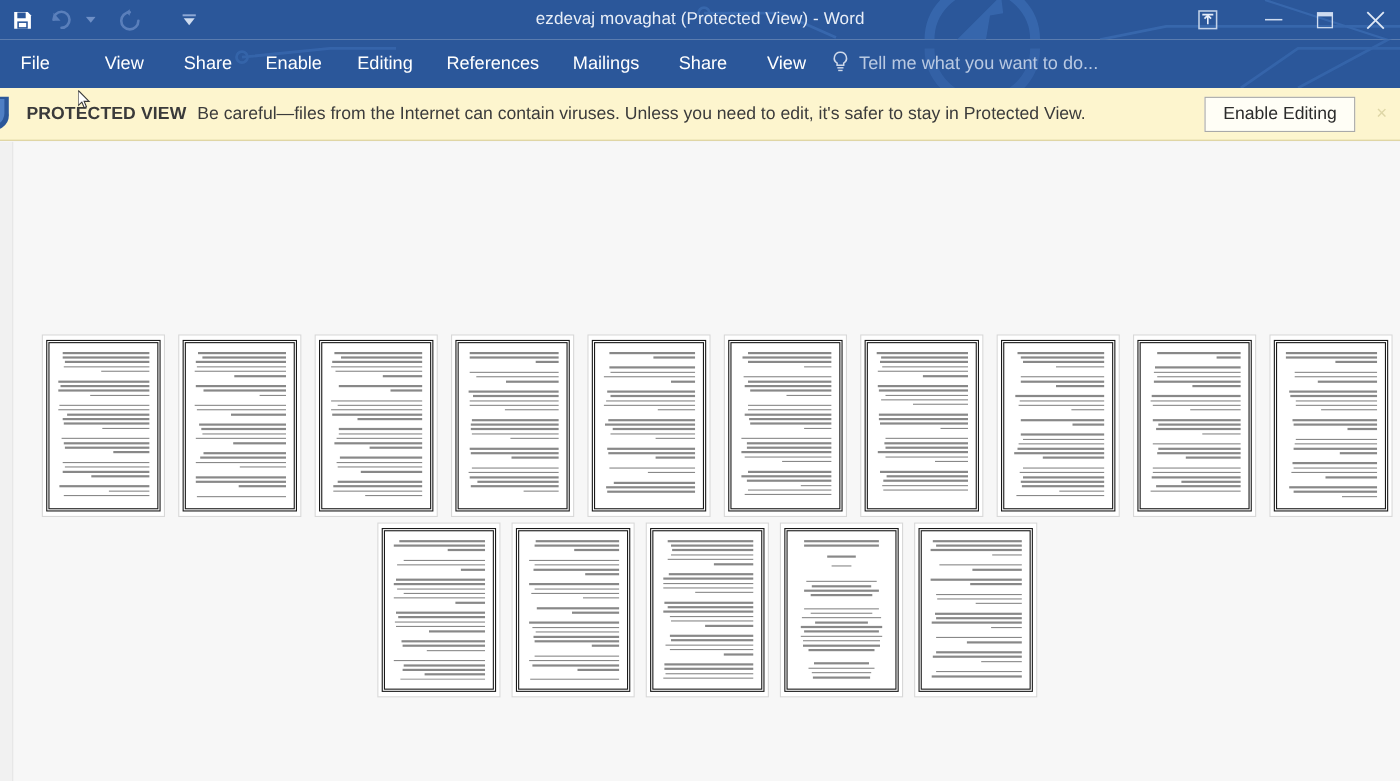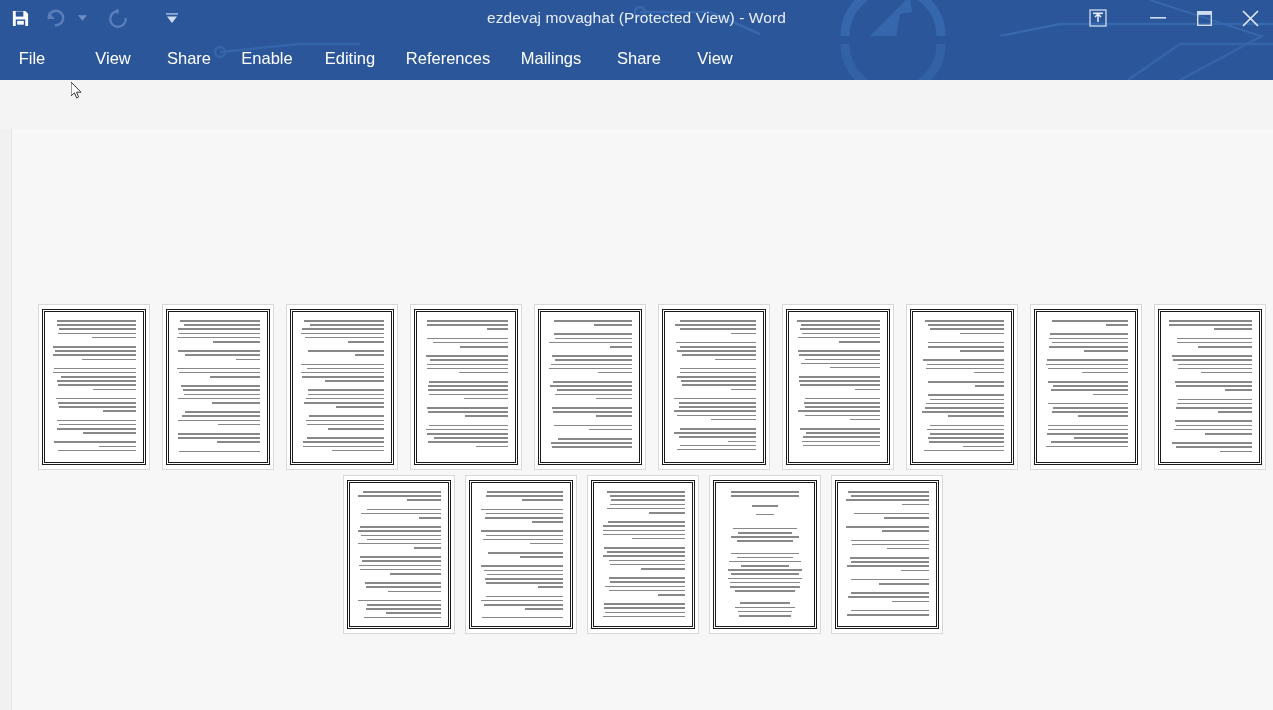--- a/index.html
+++ b/index.html
@@ -255,23 +255,43 @@
       <div class="tab" style="position: absolute; left: 76px; width: 74px; justify-content: center;">View</div>
       <div class="tab" style="position: absolute; left: 155px; width: 68px; justify-content: center;">Share</div>
       <div class="tab" style="position: absolute; left: 228px; width: 78px; justify-content: center;">Enable</div>
       <div class="tab" style="position: absolute; left: 312px; width: 76px; justify-content: center;">Editing</div>
       <div class="tab" style="position: absolute; left: 393px; width: 110px; justify-content: center;">References</div>
       <div class="tab" style="position: absolute; left: 507px; width: 88px; justify-content: center;">Mailings</div>
       <div class="tab" style="position: absolute; left: 600px; width: 78px; justify-content: center;">Share</div>
       <div class="tab" style="position: absolute; left: 685px; width: 60px; justify-content: center;">View</div>
     </div>
 
+    <div class="tellme">
+      <span>
+        <svg width="16" height="20" viewBox="0 0 16 20">
+          <path d="M8 1.5 A5.3 5.3 0 0 1 11 11.3 L11 13.3 L5 13.3 L5 11.3 A5.3 5.3 0 0 1 8 1.5 Z" fill="none" stroke="#cfd9ea" stroke-width="1.4"></path>
+          <rect x="5.2" y="15" width="5.6" height="1.3" fill="#cfd9ea"></rect>
+          <rect x="6" y="17.4" width="4" height="1.3" fill="#cfd9ea"></rect>
+        </svg>
+      </span>
+      <span class="tellme-text">Tell me what you want to do...</span>
+    </div>
 
   </div>
 
+  <div class="pvbar">
+    <svg class="pv-shield" viewBox="0 0 26 34">
+      <path d="M-2 2 L18 2 L18 17 A14 14 0 0 1 -2 31 Z" fill="#2b579a"></path>
+      <path d="M-2 4 L14 4 L14 17 A11 11 0 0 1 -2 27 Z" fill="#4f7fc4"></path>
+    </svg>
+    <span class="pv-label">PROTECTED VIEW</span>
+    <span class="pv-msg">Be careful—files from the Internet can contain viruses. Unless you need to edit, it's safer to stay in Protected View.</span>
+    <div class="pv-btn">Enable Editing</div>
+    <div class="pv-close">×</div>
+  </div>
 
   <div class="ruler-v"></div>
 
   <div class="ruler-h">
     <div class="pad" style="left:0;   width:30px;"></div>
     <div class="pad" style="right:0;  width:24px;"></div>
   </div>
   <div class="ruler-nums">
     <span style="left:6px">18</span>
     <span style="left:26px">14</span>

